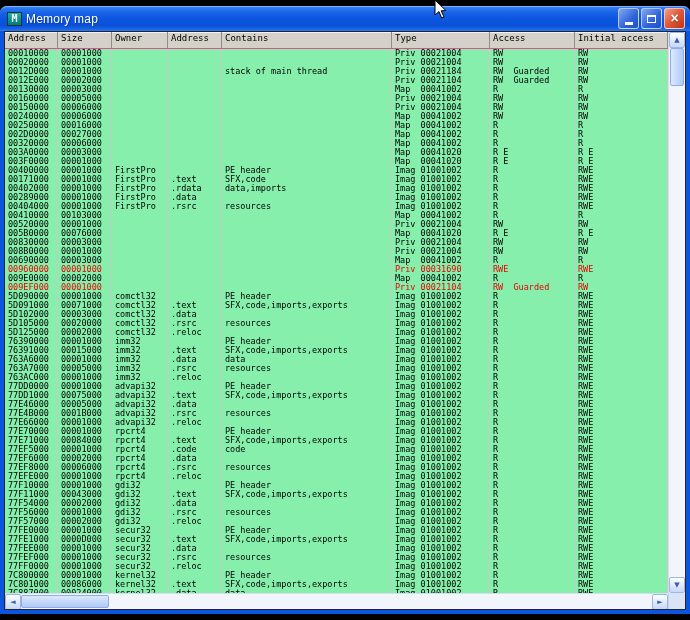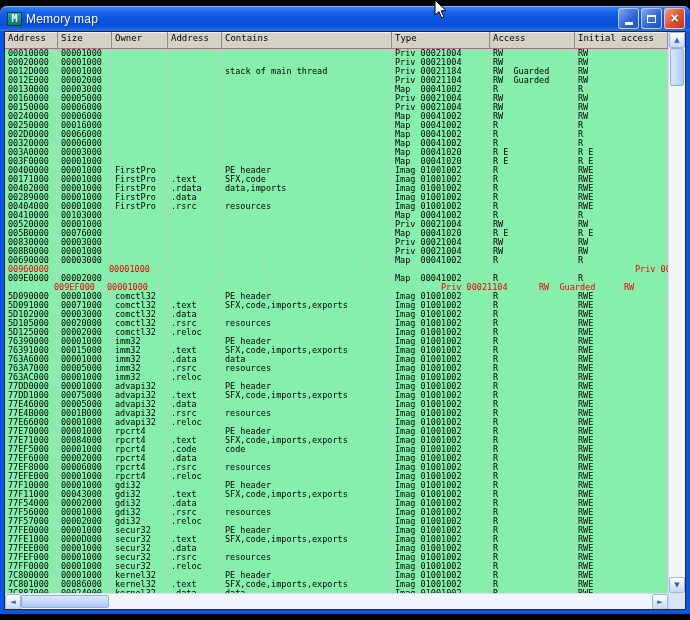--- a/index.html
+++ b/index.html
@@ -200,21 +200,21 @@
             <div class="tcell">00016000</div>
             <div class="tcell"></div>
             <div class="tcell"></div>
             <div class="tcell"></div>
             <div class="tcell">Map  00041002</div>
             <div class="tcell">R</div>
             <div class="tcell">R</div>
           </div>
           <div class="trow">
             <div class="tcell">002D0000</div>
-            <div class="tcell">00066000</div>
+            <div class="tcell">00027000</div>
             <div class="tcell"></div>
             <div class="tcell"></div>
             <div class="tcell"></div>
             <div class="tcell">Map  00041002</div>
             <div class="tcell">R</div>
             <div class="tcell">R</div>
           </div>
           <div class="trow">
             <div class="tcell">00320000</div>
             <div class="tcell">00006000</div>
@@ -348,41 +348,41 @@
           <div class="trow">
             <div class="tcell">00690000</div>
             <div class="tcell">00003000</div>
             <div class="tcell"></div>
             <div class="tcell"></div>
             <div class="tcell"></div>
             <div class="tcell">Map  00041002</div>
             <div class="tcell">R</div>
             <div class="tcell">R</div>
           </div>
-          <div class="trow" style="color: rgb(232, 0, 0); gap: 48px;">
+          <div class="trow" style="color: rgb(232, 0, 0);">
             <div class="tcell">00960000</div>
             <div class="tcell">00001000</div>
             <div class="tcell"></div>
             <div class="tcell"></div>
             <div class="tcell"></div>
             <div class="tcell">Priv 00031690</div>
             <div class="tcell">RWE</div>
             <div class="tcell">RWE</div>
           </div>
           <div class="trow">
             <div class="tcell">009E0000</div>
             <div class="tcell">00002000</div>
             <div class="tcell"></div>
             <div class="tcell"></div>
             <div class="tcell"></div>
             <div class="tcell">Map  00041002</div>
             <div class="tcell">R</div>
             <div class="tcell">R</div>
           </div>
-          <div class="trow" style="color: rgb(232, 0, 0); padding-left: 46px;">
+          <div class="trow" style="color: rgb(232, 0, 0);">
             <div class="tcell">009EF000</div>
             <div class="tcell">00001000</div>
             <div class="tcell"></div>
             <div class="tcell"></div>
             <div class="tcell"></div>
             <div class="tcell">Priv 00021104</div>
             <div class="tcell">RW  Guarded</div>
             <div class="tcell">RW</div>
           </div>
           <div class="trow">

